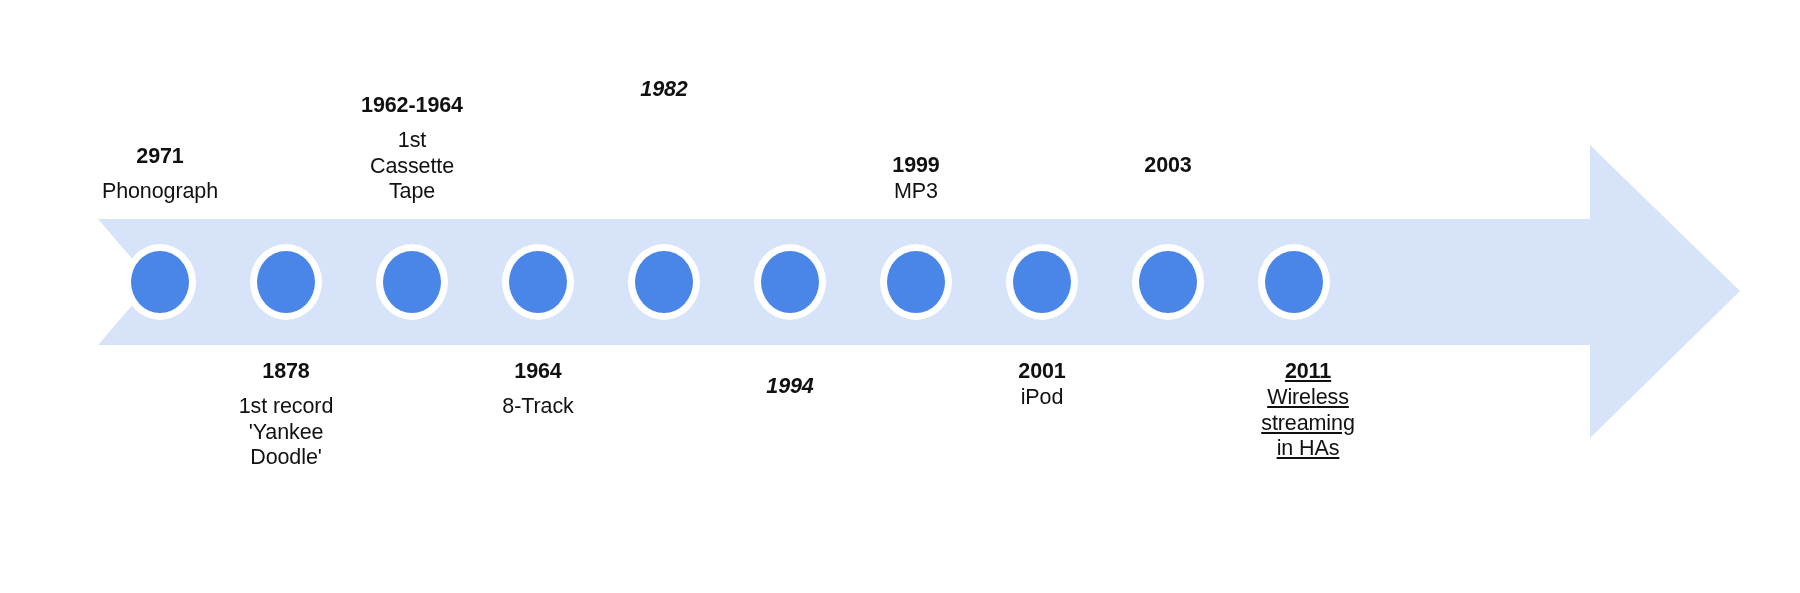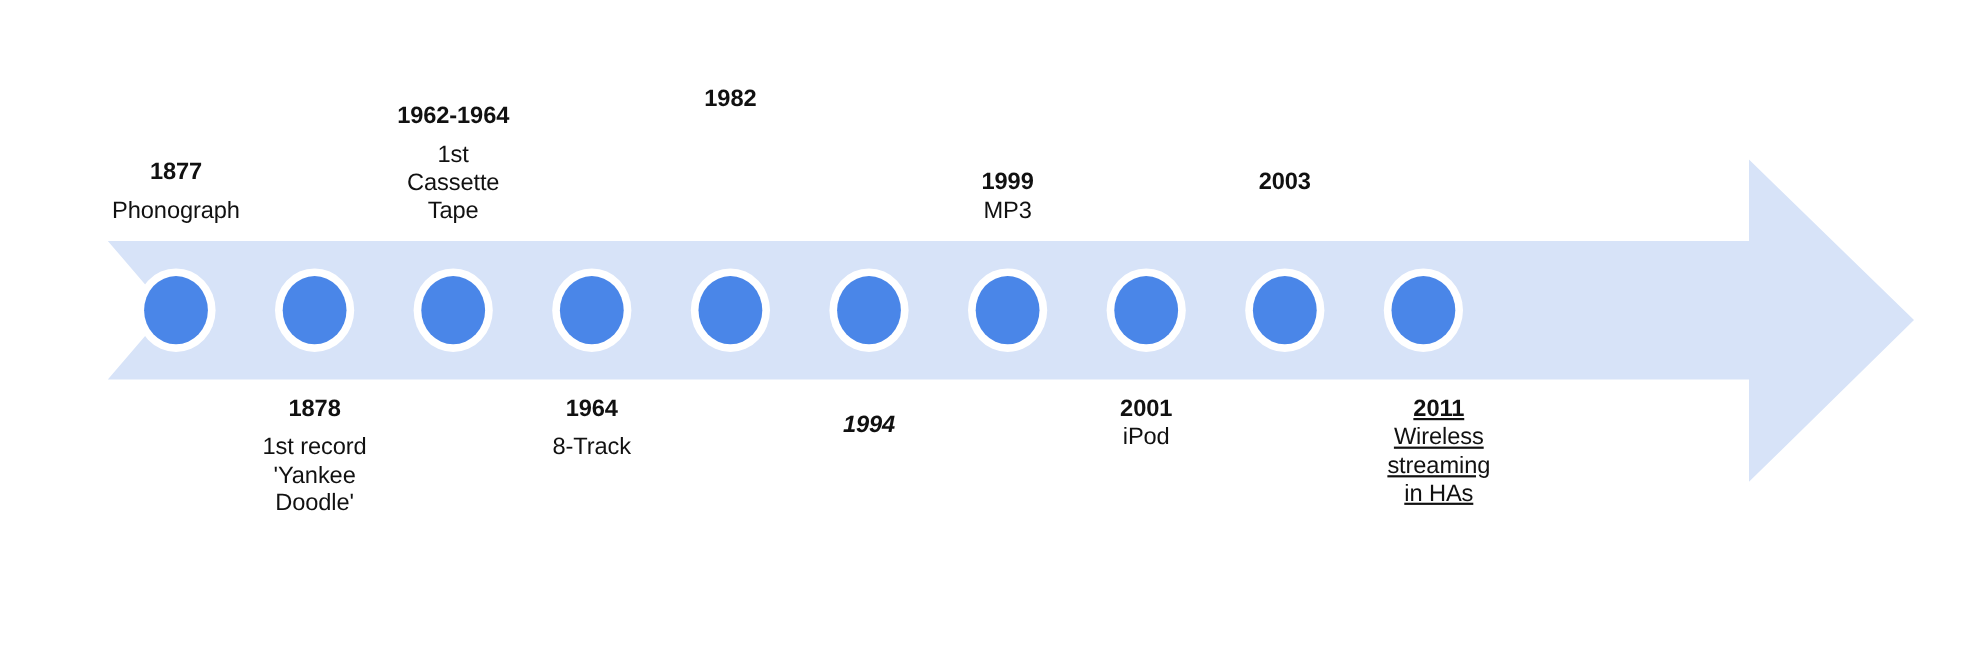--- a/index.html
+++ b/index.html
@@ -89,36 +89,36 @@
       <div class="dot" style="left: 538px; top: 282px; background: rgb(74, 134, 232); box-shadow: rgb(255, 255, 255) 0px 0px 0px 7px;"></div>
       <div class="dot" style="left: 664px; top: 282px; background: rgb(74, 134, 232); box-shadow: rgb(255, 255, 255) 0px 0px 0px 7px;"></div>
       <div class="dot" style="left: 790px; top: 282px; background: rgb(74, 134, 232); box-shadow: rgb(255, 255, 255) 0px 0px 0px 7px;"></div>
       <div class="dot" style="left: 916px; top: 282px; background: rgb(74, 134, 232); box-shadow: rgb(255, 255, 255) 0px 0px 0px 7px;"></div>
       <div class="dot" style="left: 1042px; top: 282px; background: rgb(74, 134, 232); box-shadow: rgb(255, 255, 255) 0px 0px 0px 7px;"></div>
       <div class="dot" style="left: 1168px; top: 282px; background: rgb(74, 134, 232); box-shadow: rgb(255, 255, 255) 0px 0px 0px 7px;"></div>
       <div class="dot" style="left: 1294px; top: 282px; background: rgb(74, 134, 232); box-shadow: rgb(255, 255, 255) 0px 0px 0px 7px;"></div>
     </div>
   <div id="labels-layer" style="position: absolute; left: 0px; top: 0px; width: 1800px; height: 593px;">
       <div class="label above gap" style="left: 160px; position: absolute; top: 143px;">
-        <span class="year">1877</span>
+        <span class="year">2971</span>
         <span class="desc">Phonograph</span>
       </div>
       <div class="label below gap" style="left: 286px; position: absolute; top: 358px;">
         <span class="year">1878</span>
         <span class="desc">1st record<br>'Yankee<br>Doodle'</span>
       </div>
       <div class="label above gap" style="left: 412px; position: absolute; top: 92px;">
         <span class="year">1962-1964</span>
         <span class="desc">1st<br>Cassette<br>Tape</span>
       </div>
       <div class="label below gap" style="left: 538px; position: absolute; top: 358px; text-align: center;">
         <span class="year">1964</span>
         <span class="desc">8-Track</span>
       </div>
-      <div class="label above tight" style="left: 664px; position: absolute; top: 76px;">
+      <div class="label above tight" style="left: 664px; position: absolute; top: 76px; font-style: italic;">
         <span class="year">1982</span>
       </div>
       <div class="label below gap" style="left: 790px; position: absolute; top: 373px; font-style: italic;">
         <span class="year">1994</span>
       </div>
       <div class="label above tight" style="left: 916px; position: absolute; top: 152px;">
         <span class="year">1999</span>
         <span class="desc">MP3</span>
       </div>
       <div class="label below tight" style="left: 1042px; position: absolute; top: 358px;">

